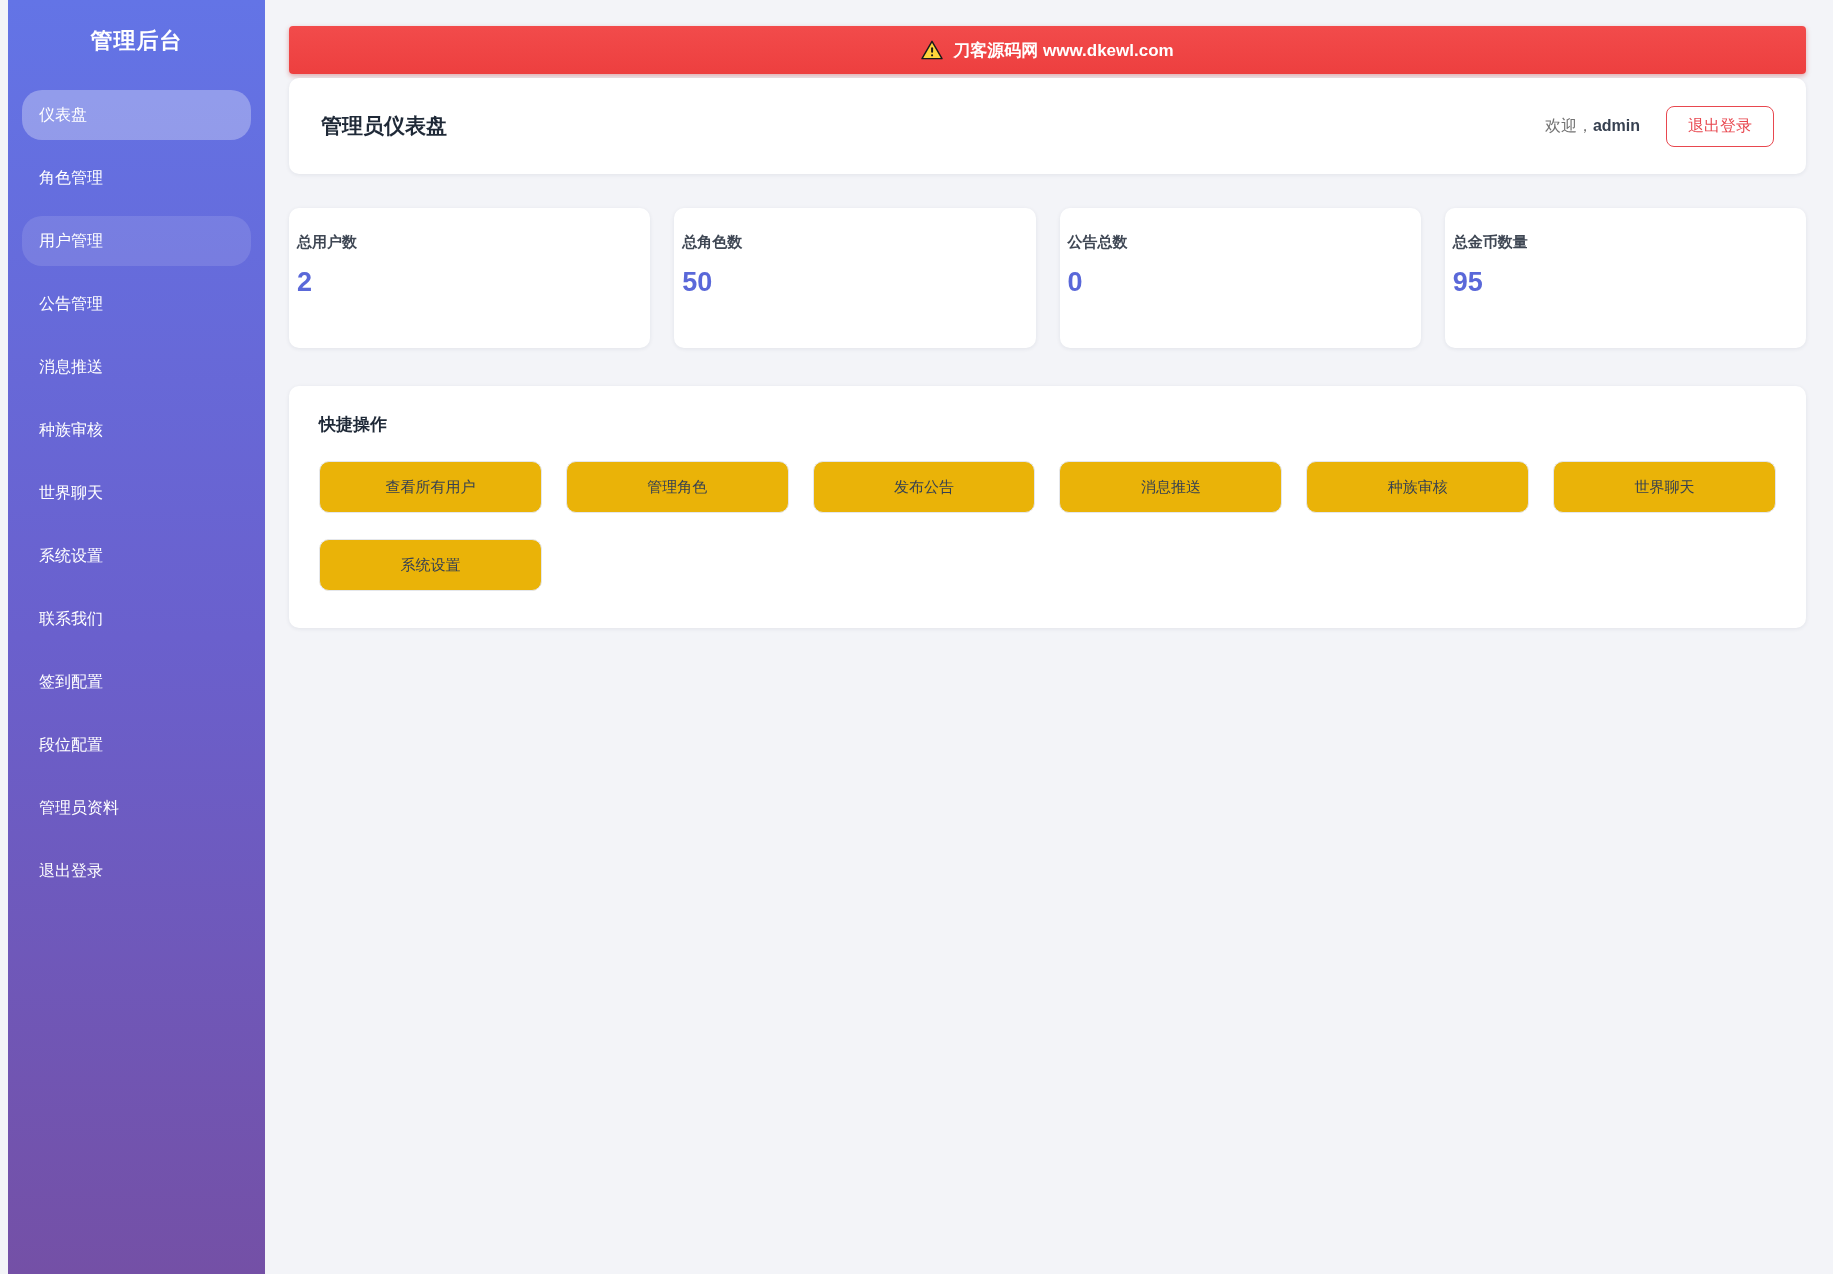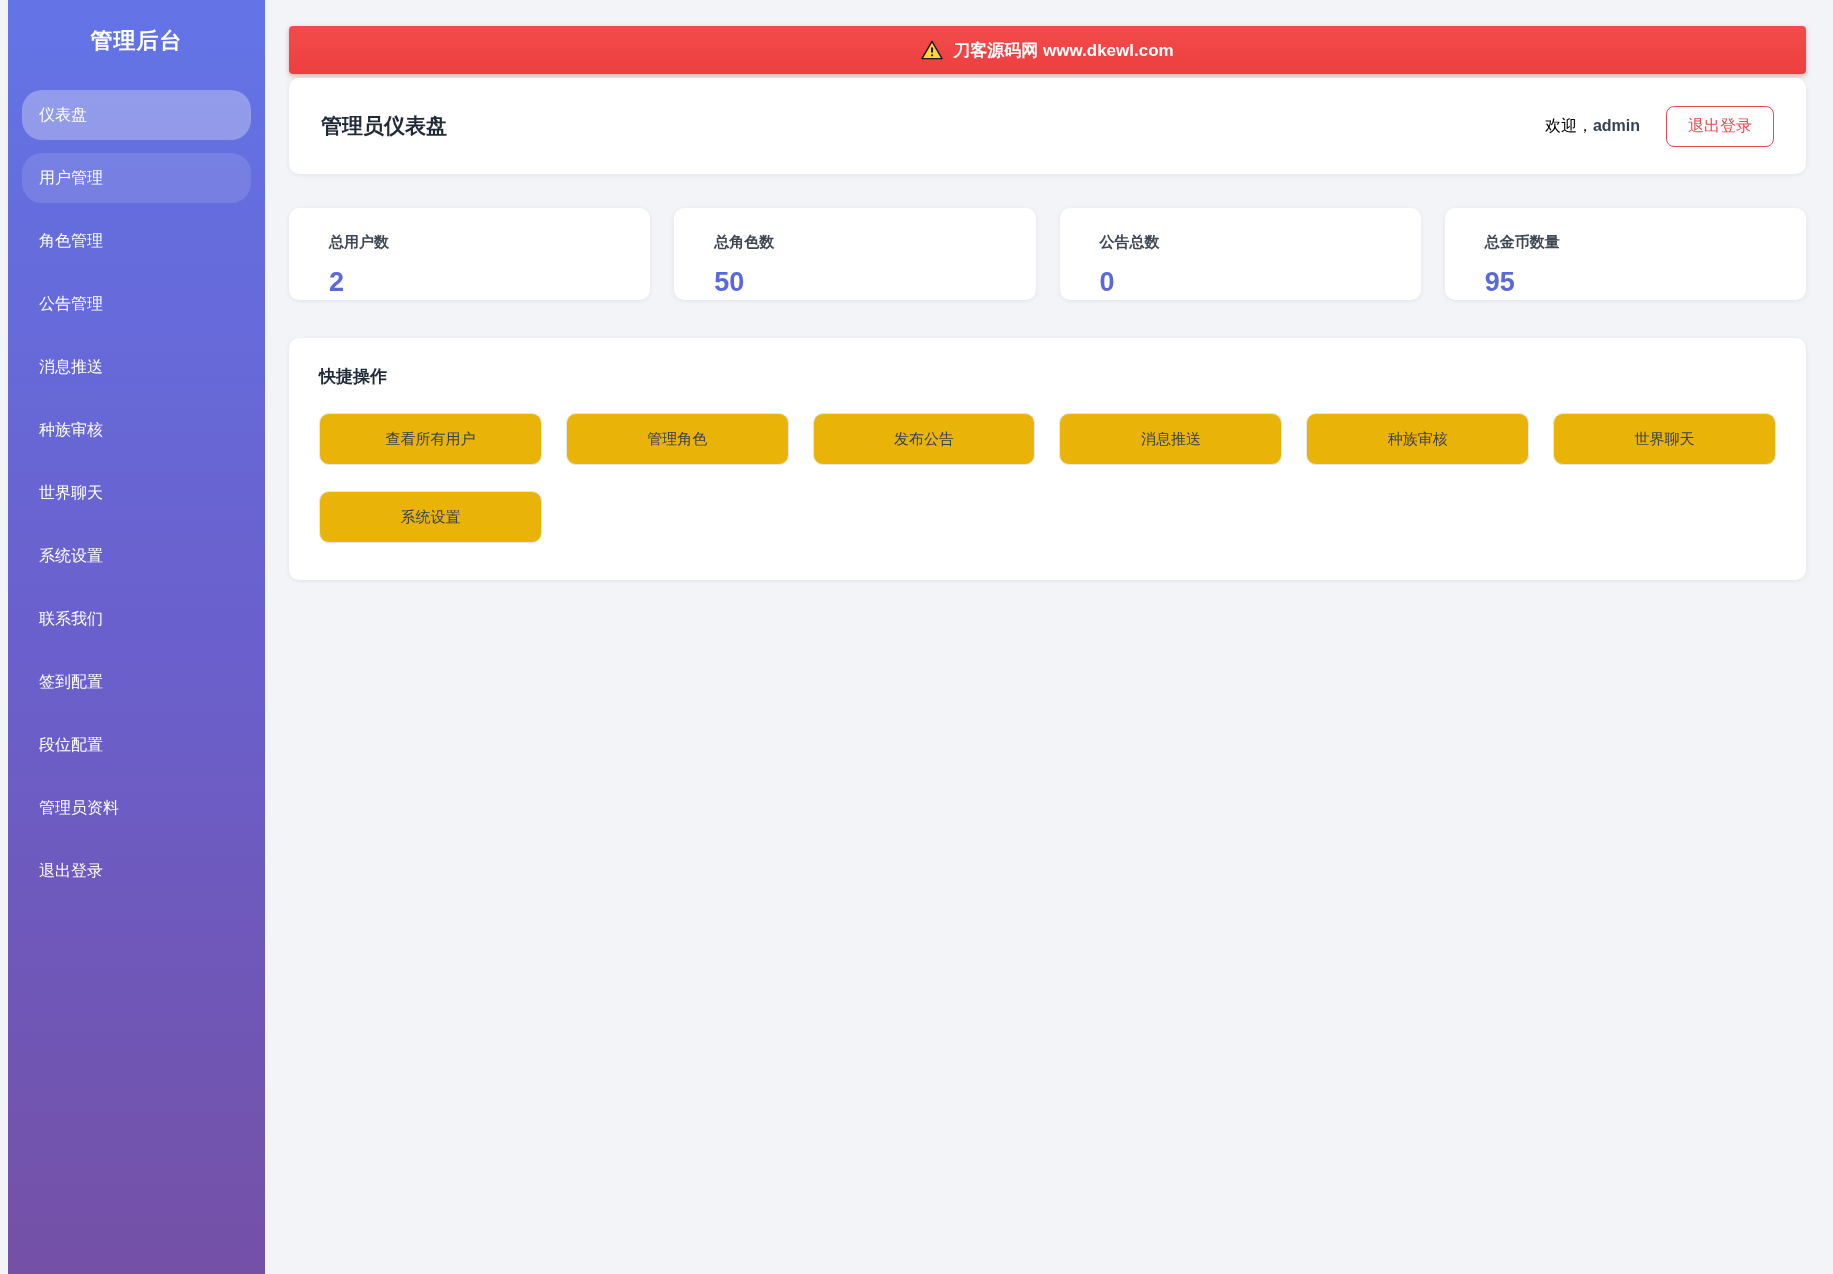--- a/index.html
+++ b/index.html
@@ -59,43 +59,43 @@
   }
 
   .header-card {
     margin-top:4px;
     height:96px;
     padding:0 32px;
     display:flex; align-items:center; justify-content:space-between;
   }
   .page-title { font-size:21px; font-weight:700; color:#1f2937; }
   .header-right { display:flex; align-items:center; }
-  .welcome-prefix { font-size:16px; color:#000000; }
+  .welcome-prefix { font-size:16px; color:#737373; }
   .welcome-user { font-size:16px; color:#374151; font-weight:700; }
   .logout-btn {
     margin-left:26px;
     padding:9px 21px;
     background:#ffffff;
     border:1.5px solid #e8474f;
     color:#e8474f;
     font-size:16px;
     border-radius:8px;
     cursor:pointer;
     font-family:inherit;
   }
 
   .stats-row {
     margin-top:34px;
     display:grid;
     grid-template-columns:repeat(4,1fr);
     gap:24px;
   }
   .stat-card {
-    height:92px;
-    padding:25px 40px;
+    height:140px;
+    padding:25px 8px;
   }
   .stat-label { font-size:15px; font-weight:600; color:#3f4754; }
   .stat-value { margin-top:15px; font-size:27px; font-weight:700; color:#5a68d9; }
 
   .quick-card {
     margin-top:38px;
     padding:27px 30px 37px 30px;
   }
   .quick-title { font-size:17px; font-weight:700; color:#1f2937; margin-bottom:25px; }
   .quick-grid {
@@ -118,25 +118,25 @@
 </head>
 <body>
 
 <aside class="sidebar">
   <div class="sidebar-title">管理后台</div>
   <nav>
 
   <div class="nav-item active">
         <span>仪表盘</span>
       </div>
+      <div class="nav-item">
+        <span>角色管理</span>
+      </div>
       <div class="nav-item hover">
         <span>用户管理</span>
-      </div>
-      <div class="nav-item">
-        <span>角色管理</span>
       </div>
       <div class="nav-item">
         <span>公告管理</span>
       </div>
       <div class="nav-item">
         <span>消息推送</span>
       </div>
       <div class="nav-item">
         <span>种族审核</span>
       </div>

